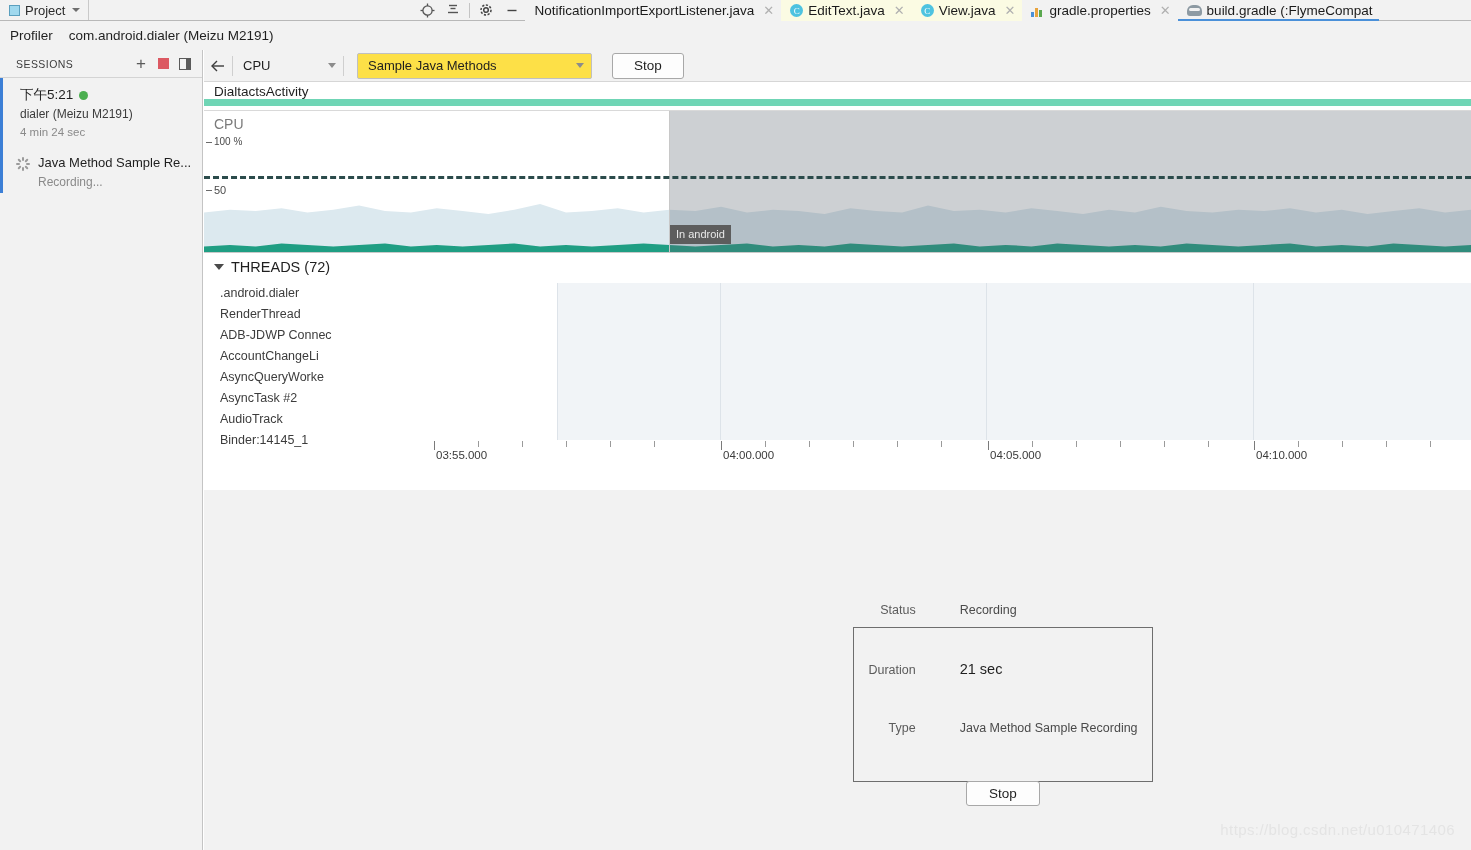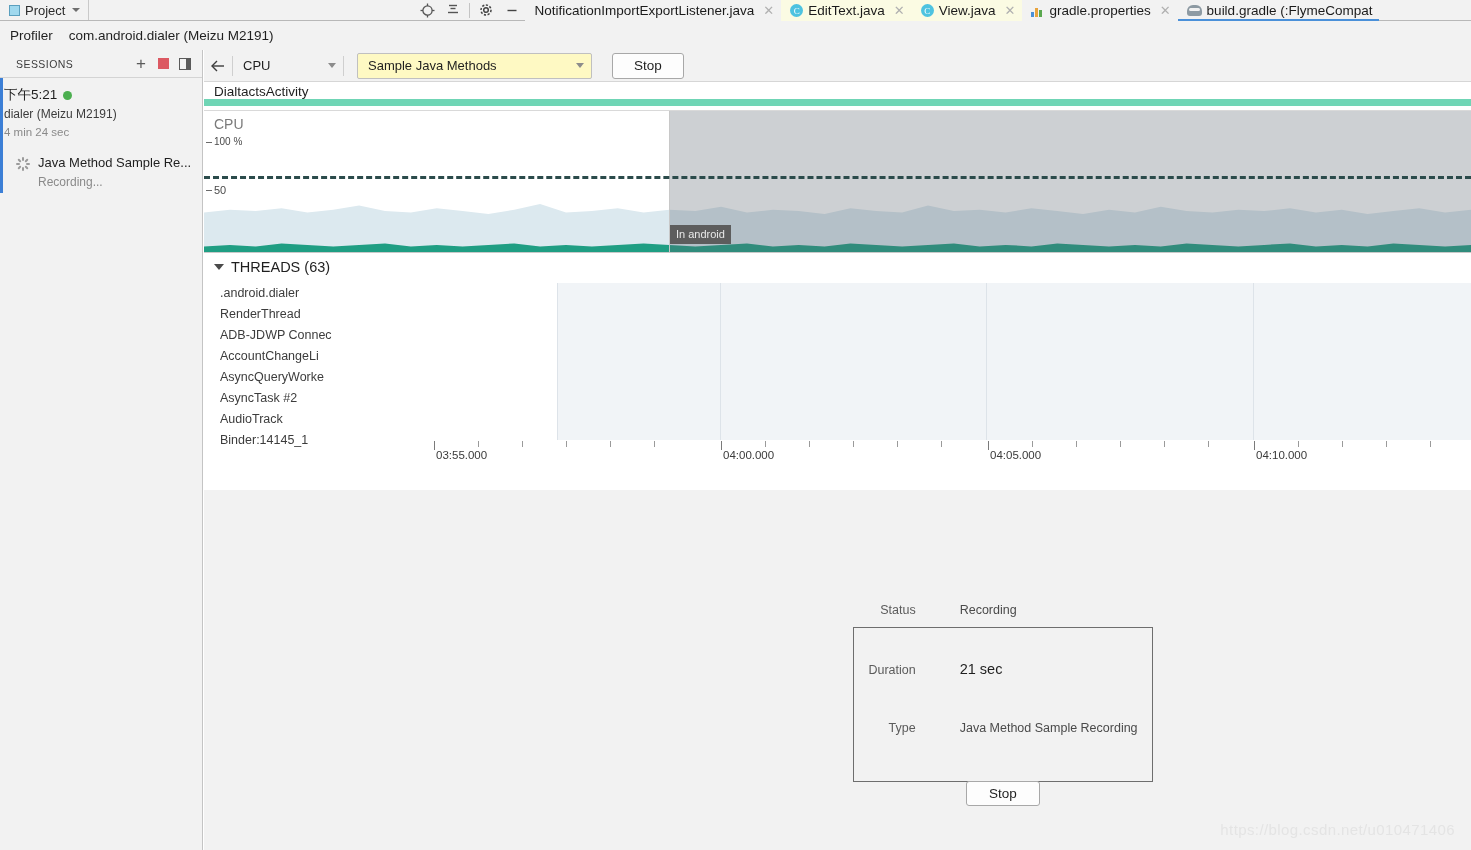--- a/index.html
+++ b/index.html
@@ -105,21 +105,21 @@
     text-transform: uppercase; flex: 1;
   }
   .s-btn { width: 22px; height: 22px; display:flex; align-items:center; justify-content:center; }
   .plus-g { font-size: 17px; color: #5a5a5a; line-height: 1; font-weight: 300;}
   .stop-sq { width: 11px; height: 11px; background: #dc5962; }
   .split-ic { width: 12px; height: 12px; border: 1.6px solid #5a5a5a; display:flex;}
   .split-ic span { display:block; width: 4px; background: #5a5a5a; margin-left:auto; }
 
   .session-item {
     position: relative;
-    padding: 8px 0 6px 4px;
+    padding: 8px 0 6px 20px;
     background: #f2f2f2;
   }
   .session-item::before {
     content:""; position:absolute; left:0; top:0; bottom:0; width:3px; background:#3c7fd6;
   }
   .sess-time {
     font-size: 13.5px; color: #1f1f1f; display:flex; align-items:center; gap:6px;
     line-height: 1.35;
   }
   .dot-green { width: 9px; height: 9px; border-radius: 50%; background: #4caf50; display:inline-block; }
@@ -153,21 +153,21 @@
   }
   .tb-sep { width:1px; height:20px; background:#cfcfcf; }
   .combo {
     height: 24px; display: flex; align-items: center; justify-content: space-between;
     font-size: 13px; color: #1f1f1f;
     padding: 0 7px 0 10px;
   }
   .combo.plain { width: 110px; }
   .combo.boxed {
     width: 235px; border: 1px solid #c0c0c0; border-radius: 2px;
-    background: #fef9c3; margin-left: 13px; height: 26px;
+    background: #fde047; margin-left: 13px; height: 26px;
   }
   .caret-dk {
     width: 0; height: 0;
     border-left: 4px solid transparent; border-right: 4px solid transparent;
     border-top: 5px solid #8c8c8c;
   }
   .btn-stop {
     margin-left: 20px; width: 72px; height: 26px;
     border: 1px solid #a8a8a8; border-radius: 3px;
     background: #fdfdfd; font-size: 13.5px; color: #1f1f1f;
@@ -439,21 +439,21 @@
       <div class="cpu-label">CPU</div>
       <div class="axis-100">100 %</div>
       <div class="axis-50">50</div>
       <div class="dashline"></div>
       <div class="inprogress">In android</div>
     </div>
 
     <div class="threads-wrap">
       <div class="threads-head">
         <span class="tri"></span>
-        <span class="threads-title">THREADS (63)</span>
+        <span class="threads-title">THREADS (72)</span>
       </div>
 
       <div class="thread-grid">
         <div class="gridline" style="left:0px"></div>
         <div class="gridline" style="left:163px"></div>
         <div class="gridline" style="left:429px"></div>
         <div class="gridline" style="left:696px"></div>
 
       </div>
 

